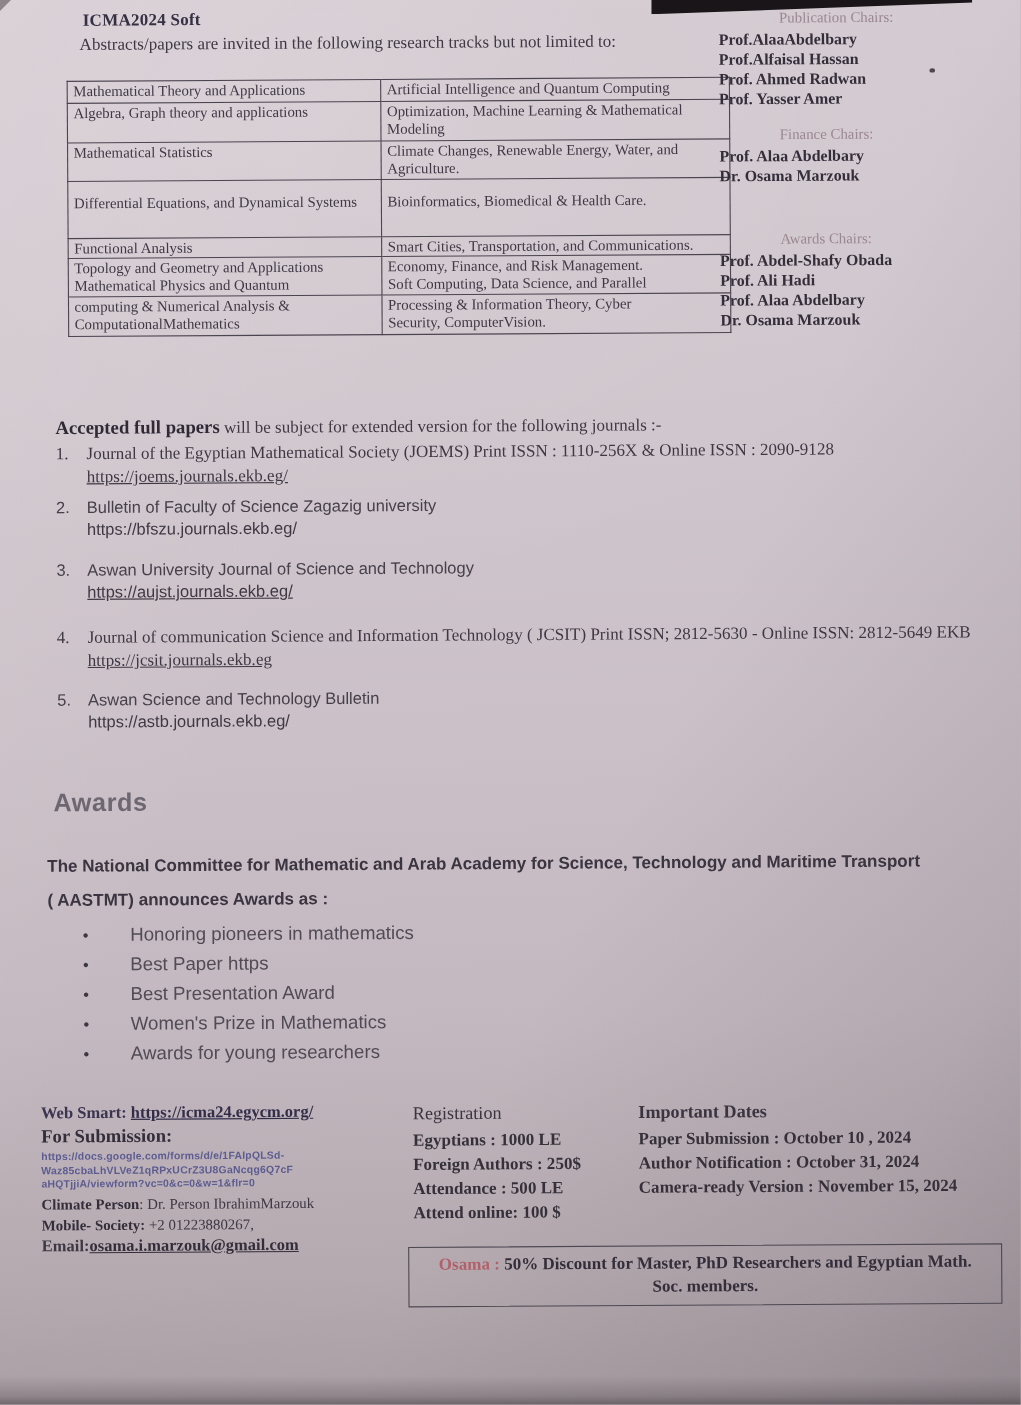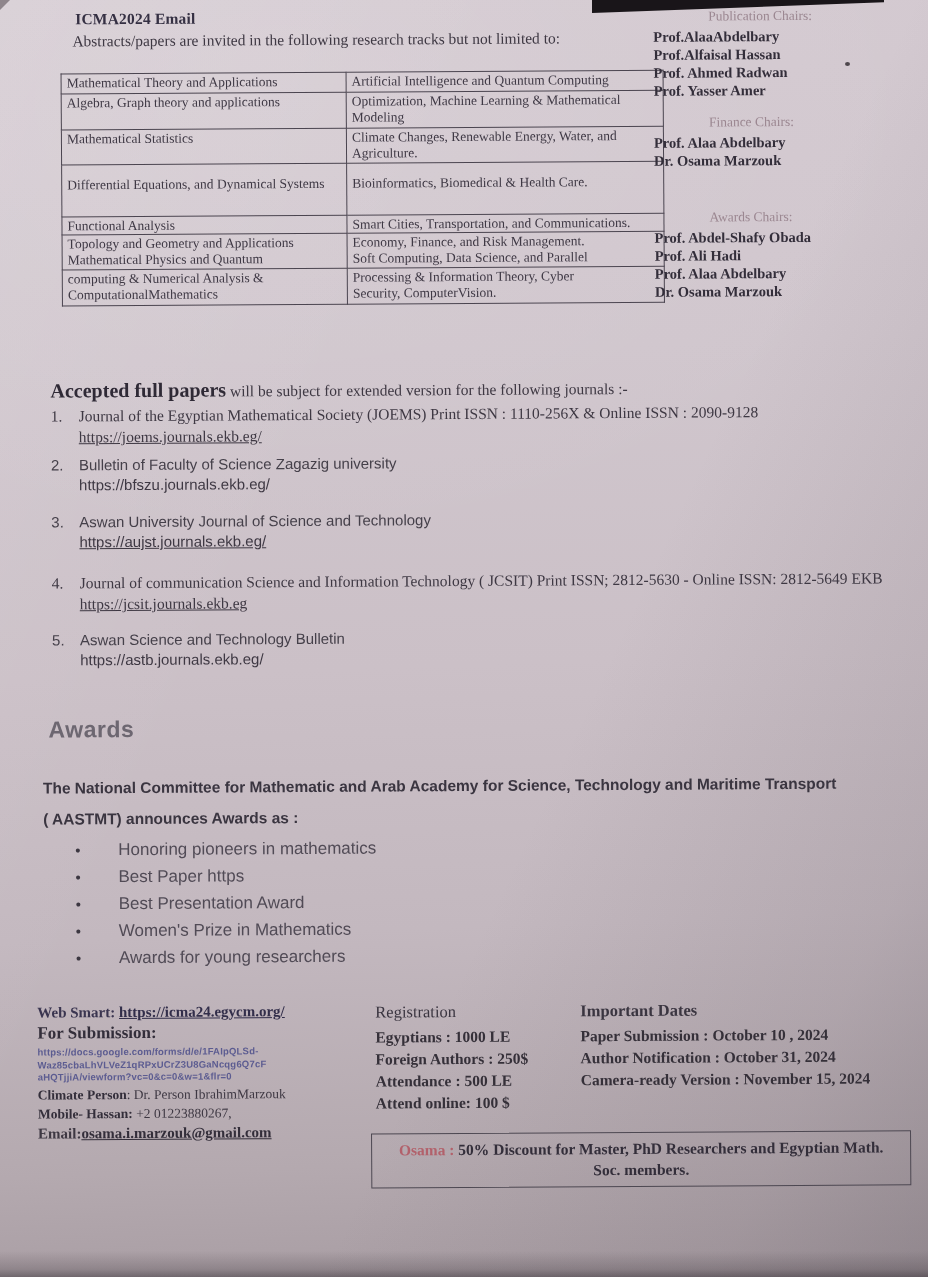--- a/index.html
+++ b/index.html
@@ -56,21 +56,21 @@
   
   .chairs{ position:absolute; left:657px; top:10px; width:255px; font-size:14.5px; }
   .chair-title{ color:#9b8791; margin-left:55px; font-size:13.5px; margin-bottom:3px; }
   .chair-name{ font-weight:bold; color:#332e3a; line-height:18px; }
   .gap-finance{ margin-top:15px; }
   .gap-awards{ margin-top:40px; }
 
   
   .journals{ position:absolute; left:52px; top:377px; width:866px; }
   .jlead{ font-size:15.5px; margin-bottom:5px; }
-  .jlead b{ font-size:20px; color:#2f2a36; }
+  .jlead b{ font-size:17px; color:#2f2a36; }
   .jitem{ display:flex; }
   .jnum{ width:28px; flex:none; }
   .jlink{ display:block; margin-top:3px; color:#3e3843; }
   .ulink{ text-decoration:underline; }
   .serifitem{ font-family:"Liberation Serif",serif; font-size:15.5px; }
   .sansitem{ font-family:"Liberation Sans",sans-serif; font-size:15px; color:#45404a; }
   .m1{ margin-top:10px; } .m2{ margin-top:20px; } .m3{ margin-top:24px; } .m4{ margin-top:18px; }
 
   
   .awards-head{
@@ -119,21 +119,21 @@
 <body>
 
 <div class="photo">
   <div class="sheen"></div>
   <div class="top-wedge"></div>
   <div class="corner-mark"></div>
   <div class="speck"></div>
 
   <div class="content">
 
-    <div class="scope-title">ICMA2024 Email</div>
+    <div class="scope-title">ICMA2024 Soft</div>
     <div class="scope-intro">Abstracts/papers are invited in the following research tracks but not limited to:</div>
 
     <table class="tracks">
       <colgroup>
           <col class="c1">
           <col class="c2">
         </colgroup>
       <tbody>
         <tr class="r1">
           <td>Mathematical Theory and Applications</td>
@@ -264,21 +264,21 @@
       <div class="fl-sub">For Submission:</div>
       <div class="fl-url">
         <div>https://docs.google.com/forms/d/e/1FAIpQLSd-</div>
         <div>Waz85cbaLhVLVeZ1qRPxUCrZ3U8GaNcqg6Q7cF</div>
         <div>aHQTjjiA/viewform?vc=0&amp;c=0&amp;w=1&amp;flr=0</div>
       </div>
       <div class="fl-line">
         <b>Climate Person</b><span>: Dr. Person IbrahimMarzouk</span>
       </div>
       <div class="fl-line">
-        <b>Mobile- Hassan:</b><span> +2 01223880267,</span>
+        <b>Mobile- Society:</b><span> +2 01223880267,</span>
       </div>
       <div class="fl-email">
         <b>Email:</b><span class="ulink" style="font-weight:bold">osama.i.marzouk@gmail.com</span>
       </div>
     </div>
 
     <div class="foot-reg">
       <div class="col-title">Registration</div>
       <div class="col-line">Egyptians : 1000 LE</div>
       <div class="col-line">Foreign Authors : 250$</div>

